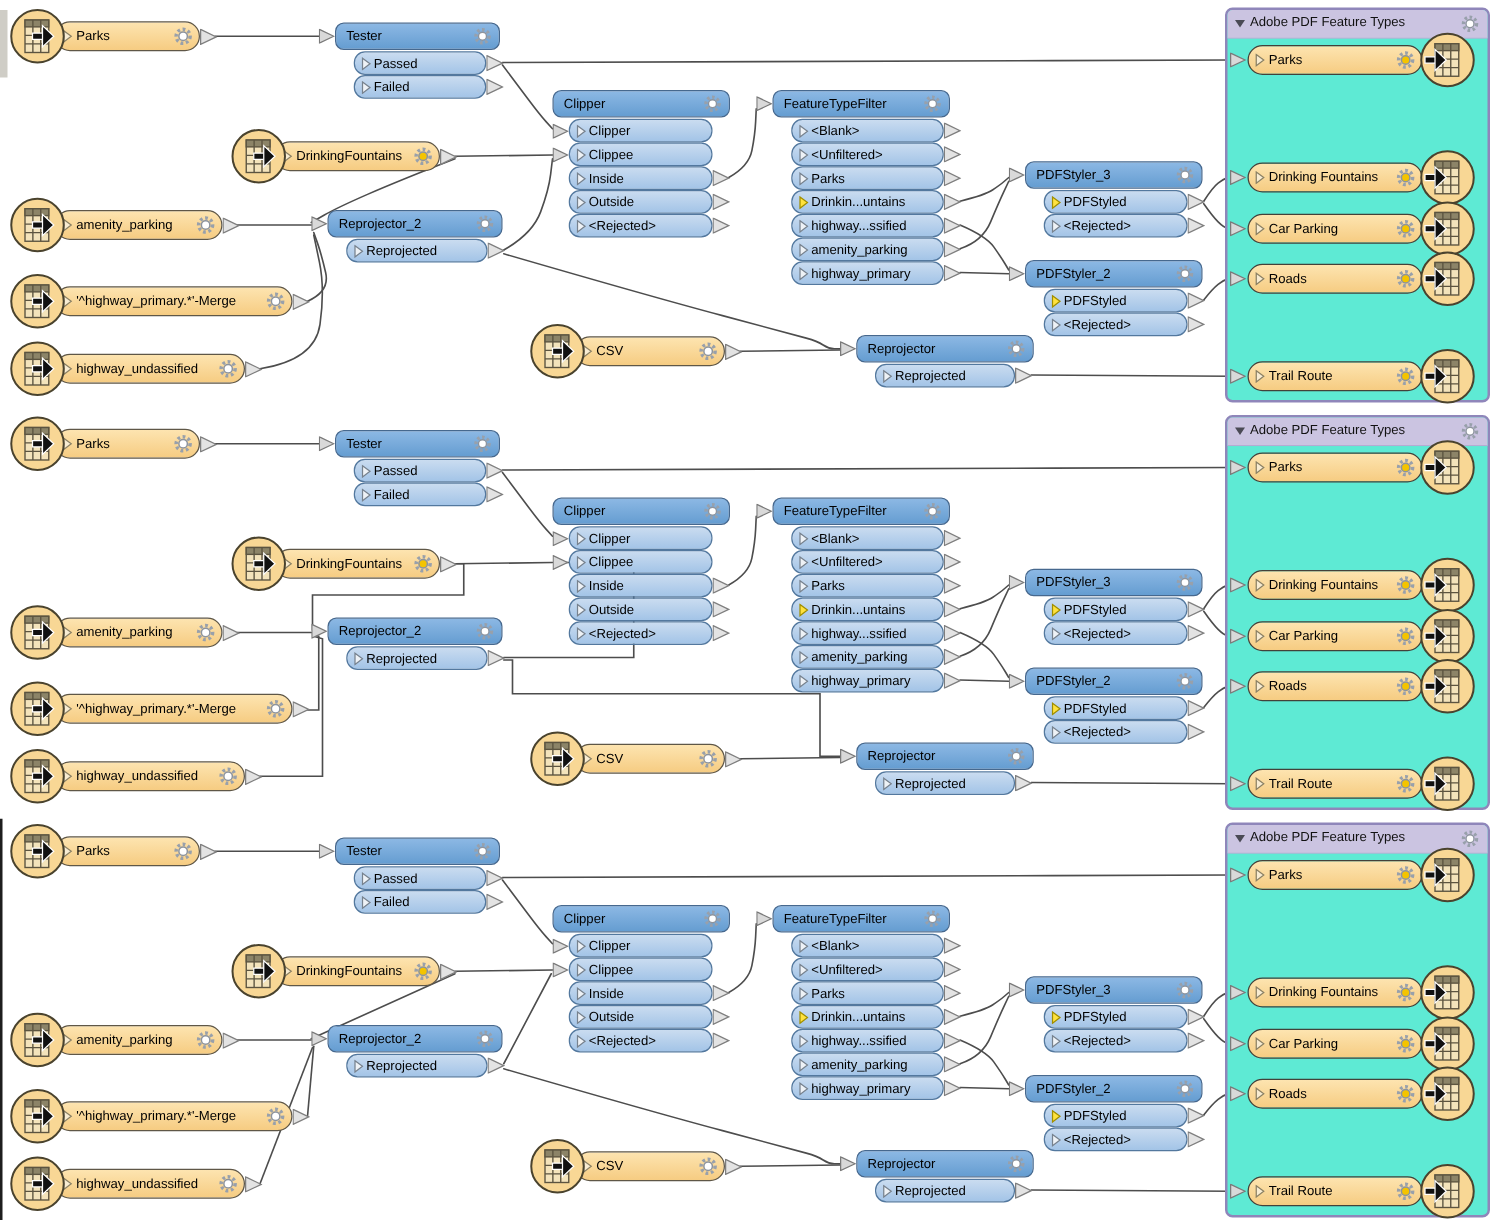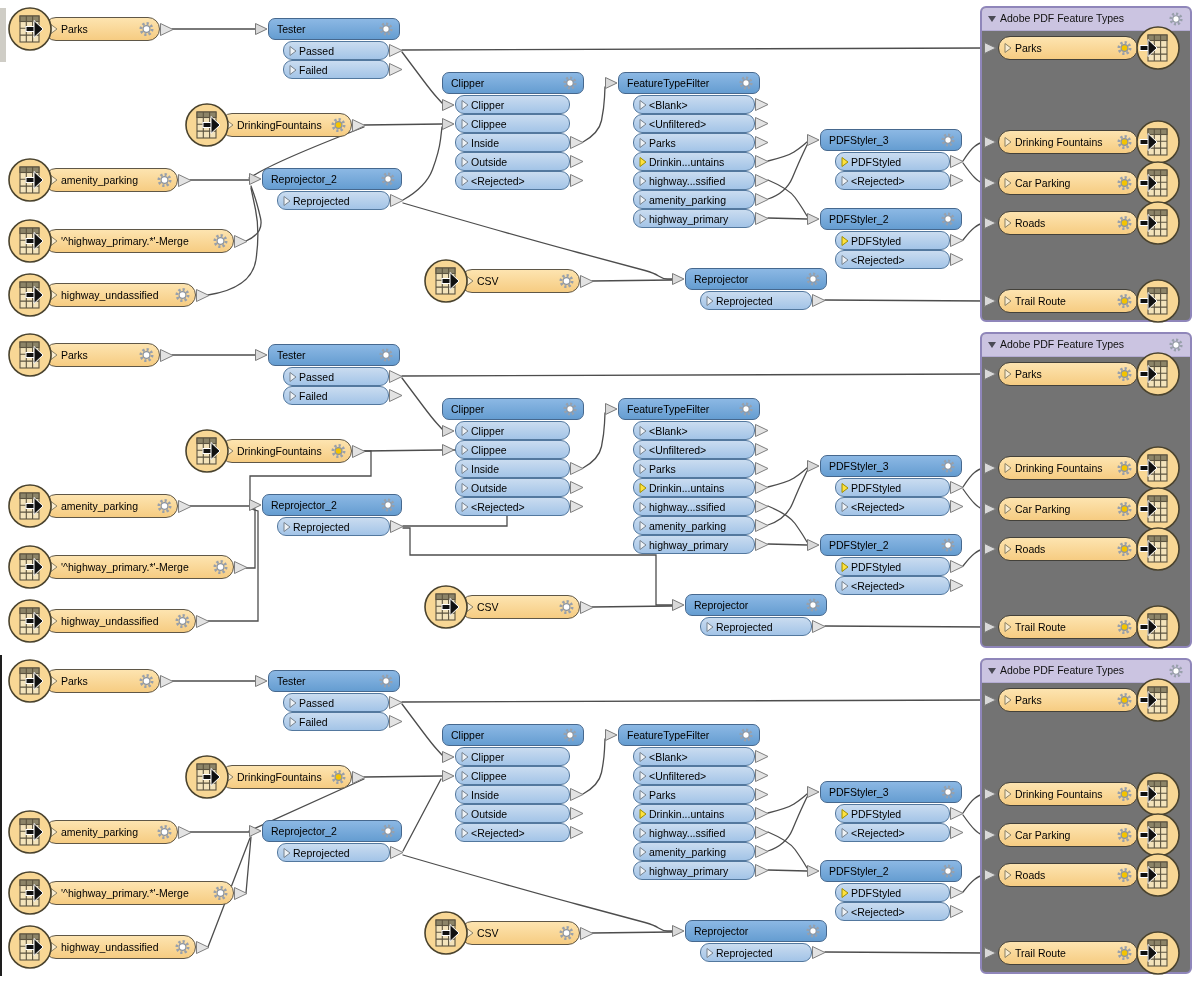--- a/index.html
+++ b/index.html
@@ -17,21 +17,21 @@
   .t-hdr .lbl{left:8px;}
   .marker{position:absolute;left:5px;top:50%;transform:translateY(-50%);}
   .mk-gray polygon{fill:#eef2f6;stroke:#77828e;stroke-width:1;}
   .mk-org  polygon{fill:#f8ecd2;stroke:#8b8164;stroke-width:1;}
   .mk-yel  polygon{fill:#ffe23e;stroke:#a08e00;stroke-width:1;}
   .gear{position:absolute;top:50%;transform:translateY(-50%);}
   .tri{position:absolute;z-index:3;}
   .tri.out polygon{fill:#e3e3e3;stroke:#7f7f7f;stroke-width:1;}
   .tri.in  polygon{fill:#d9d9d9;stroke:#7a7a7a;stroke-width:1;}
   .tcirc{position:absolute;z-index:3;}
-  .wr-panel{position:absolute;border:2px solid #8f86ba;border-radius:6px;background:#737373;box-sizing:border-box;}
+  .wr-panel{position:absolute;border:2px solid #8f86ba;border-radius:6px;background:#5eead4;box-sizing:border-box;}
   .wr-hdr{position:absolute;left:0;top:0;right:0;height:22px;background:#cbc4e1;border-bottom:1px solid #b4acd3;border-radius:4px 4px 0 0;}
   .wr-title{position:absolute;left:18px;top:4px;font-size:10.5px;color:#111;}
   .collapse-tri{position:absolute;left:6px;top:8px;width:0;height:0;border-left:4.5px solid transparent;border-right:4.5px solid transparent;border-top:6px solid #4a4a55;}
   .vline3{position:absolute;left:0;top:655px;width:2px;height:321px;background:#1e1e1e;z-index:4;}
   .sliver{position:absolute;left:0;top:8px;width:6px;height:54px;background:#cfcdc6;z-index:4;}
 </style>
 </head>
 <body>
 
 <div id="canvas">

